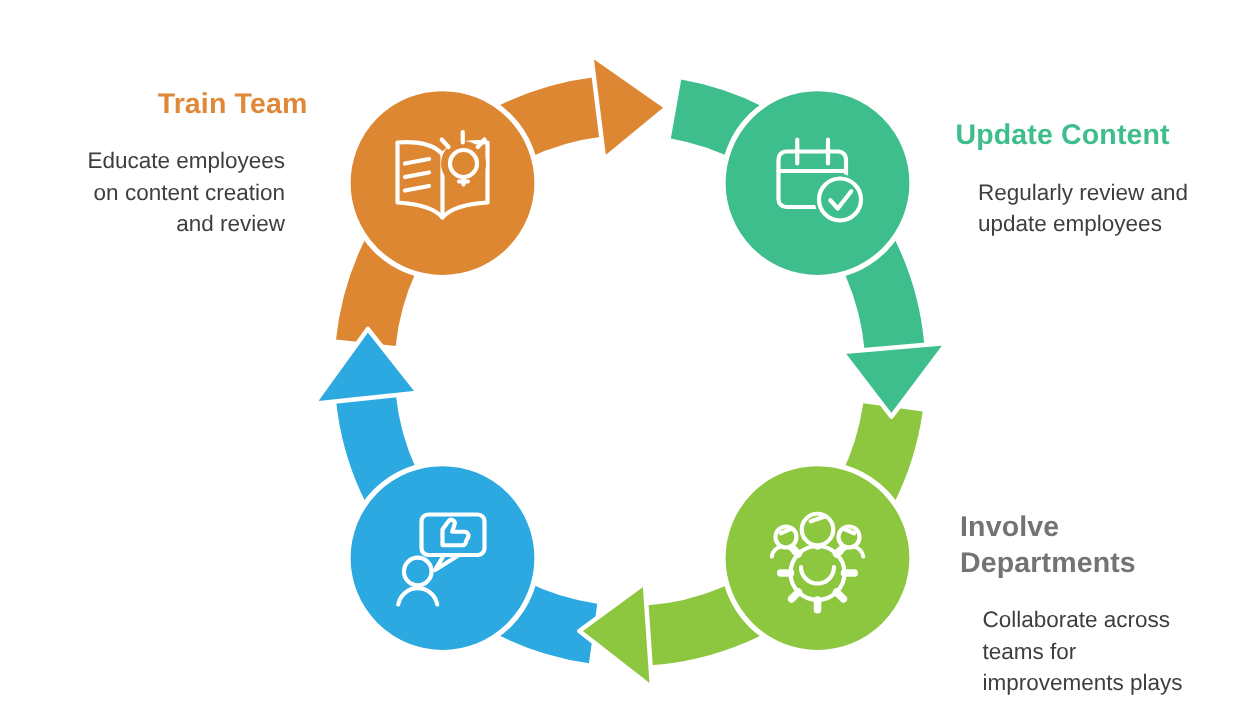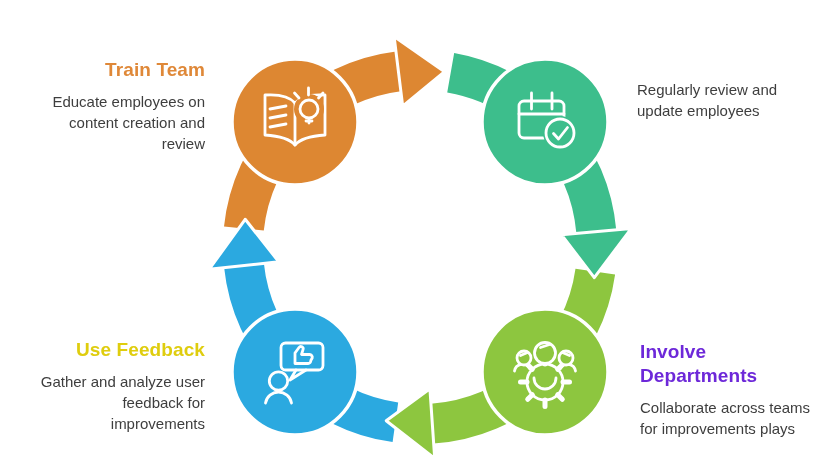--- a/index.html
+++ b/index.html
@@ -24,21 +24,21 @@
     font-size:19px;
     font-weight:700;
     line-height:24px;
     margin:0 0 9px 0;
     letter-spacing:.1px;
   }
   .node-text .desc {
     font-size:15px;
     line-height:21px;
     color:#3E3E3E;
-    margin:0;
+    margin:15px;
   }
   .pos-tl { left:30px;  top:58px;  width:175px; text-align:right; }
   .pos-tr { left:637px; top:79px;  width:178px; text-align:left;  }
   .pos-br { left:640px; top:340px; width:178px; text-align:left;  }
   .pos-bl { left:37px;  top:338px; width:168px; text-align:right; }
   .band { fill:none; stroke-width:40; }
   .arrowhead { stroke:#fff; stroke-width:3; stroke-linejoin:round; }
   .node-circle { stroke:#fff; stroke-width:3.5; }
   .icon { stroke:#fff; stroke-width:2.8; fill:none; stroke-linecap:round; stroke-linejoin:round; }
   .icon .mask { stroke:none; }
@@ -106,26 +106,23 @@
       <path d="M -29.5 31 A 13.2 13.2 0 0 1 -3.5 31"></path>
     </g>
   </svg>
 
   <div class="node-text pos-tl">
     <p class="title" style="color: rgb(223, 136, 56);">Train Team</p>
     <p class="desc">Educate employees on content creation and review</p>
   </div>
 
   <div class="node-text pos-tr">
+    <p class="title" style="color: rgb(61, 190, 140);">Update Content</p>
     <p class="desc">Regularly review and update employees</p>
   </div>
 
   <div class="node-text pos-br">
-    <p class="title" style="color: #6d28d9;">Involve Departments</p>
+    <p class="title" style="color: #737373;">Involve Departments</p>
     <p class="desc">Collaborate across teams for improvements plays</p>
   </div>
 
-  <div class="node-text pos-bl">
-    <p class="title" style="color: rgb(223, 205, 14);">Use Feedback</p>
-    <p class="desc">Gather and analyze user feedback for improvements</p>
-  </div>
 
 </div>
 
 </body></html>

